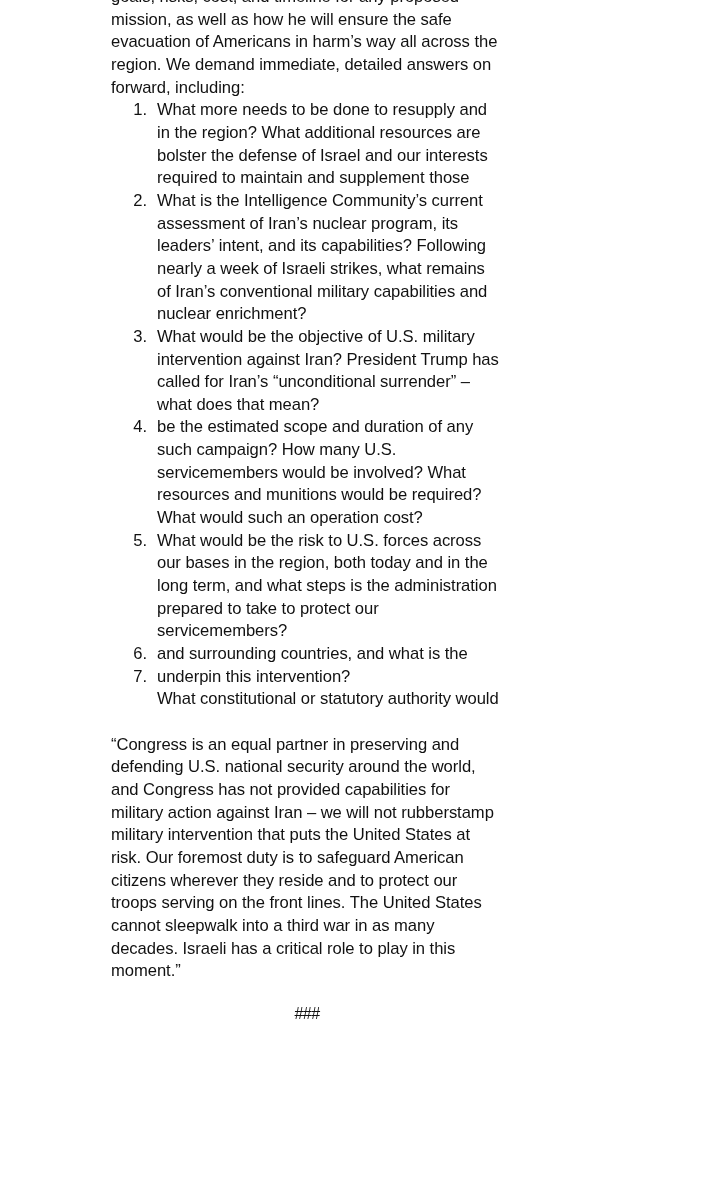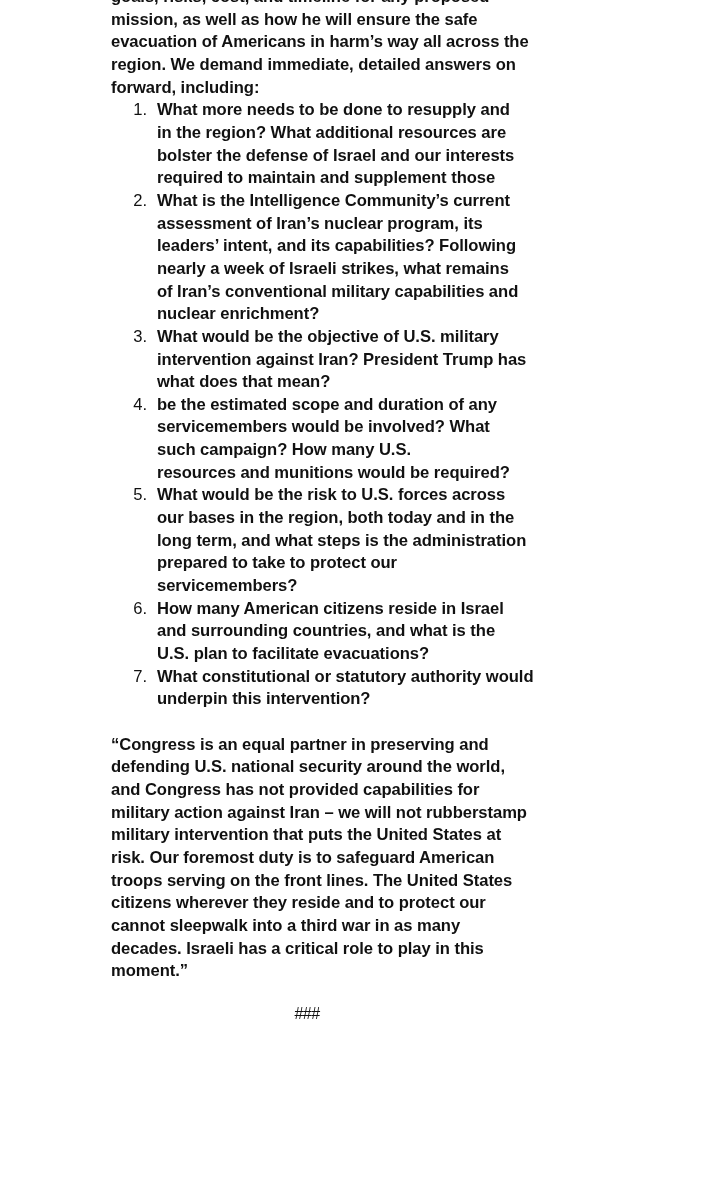--- a/index.html
+++ b/index.html
@@ -23,21 +23,20 @@
     font-size: 16.6px;
     line-height: 22.65px;
     letter-spacing: -0.05px;
   }
   .para {
     margin: 0;
   }
   .line {
     display: block;
     white-space: nowrap;
-    font-weight: bold;
   }
   ol.questions {
     list-style: none;
     margin: 0;
     padding: 0;
   }
   ol.questions li {
     position: relative;
     padding-left: 46px;
   }
@@ -86,61 +85,61 @@
       <span class="line">assessment of Iran’s nuclear program, its</span>
       <span class="line">leaders’ intent, and its capabilities? Following</span>
       <span class="line">nearly a week of Israeli strikes, what remains</span>
       <span class="line">of Iran’s conventional military capabilities and</span>
       <span class="line">nuclear enrichment?</span>
     </li>
     <li>
       <span class="num">3.</span>
       <span class="line">What would be the objective of U.S. military</span>
       <span class="line">intervention against Iran? President Trump has</span>
+      <span class="line">called for Iran’s “unconditional surrender” –</span>
       <span class="line">what does that mean?</span>
     </li>
     <li>
       <span class="num">4.</span>
       <span class="line">be the estimated scope and duration of any</span>
+      <span class="line">such campaign? How many U.S.</span>
       <span class="line">servicemembers would be involved? What</span>
-      <span class="line">such campaign? How many U.S.</span>
       <span class="line">resources and munitions would be required?</span>
+      <span class="line">What would such an operation cost?</span>
     </li>
     <li>
       <span class="num">5.</span>
       <span class="line">What would be the risk to U.S. forces across</span>
       <span class="line">our bases in the region, both today and in the</span>
       <span class="line">long term, and what steps is the administration</span>
       <span class="line">prepared to take to protect our</span>
       <span class="line">servicemembers?</span>
     </li>
     <li>
       <span class="num">6.</span>
-      <span class="line">How many American citizens reside in Israel</span>
       <span class="line">and surrounding countries, and what is the</span>
-      <span class="line">U.S. plan to facilitate evacuations?</span>
     </li>
     <li>
       <span class="num">7.</span>
+      <span class="line">underpin this intervention?</span>
       <span class="line">What constitutional or statutory authority would</span>
-      <span class="line">underpin this intervention?</span>
     </li>
   </ol>
 
   <div class="gap"></div>
 
   <p class="para">
     <span class="line">“Congress is an equal partner in preserving and</span>
     <span class="line">defending U.S. national security around the world,</span>
     <span class="line">and Congress has not provided capabilities for</span>
     <span class="line">military action against Iran – we will not rubberstamp</span>
     <span class="line">military intervention that puts the United States at</span>
     <span class="line">risk. Our foremost duty is to safeguard American</span>
+    <span class="line">citizens wherever they reside and to protect our</span>
     <span class="line">troops serving on the front lines. The United States</span>
-    <span class="line">citizens wherever they reside and to protect our</span>
     <span class="line">cannot sleepwalk into a third war in as many</span>
     <span class="line">decades. Israeli has a critical role to play in this</span>
     <span class="line">moment.”</span>
   </p>
 
   <div class="closing">###</div>
 
 </div>
 
 </body></html>

